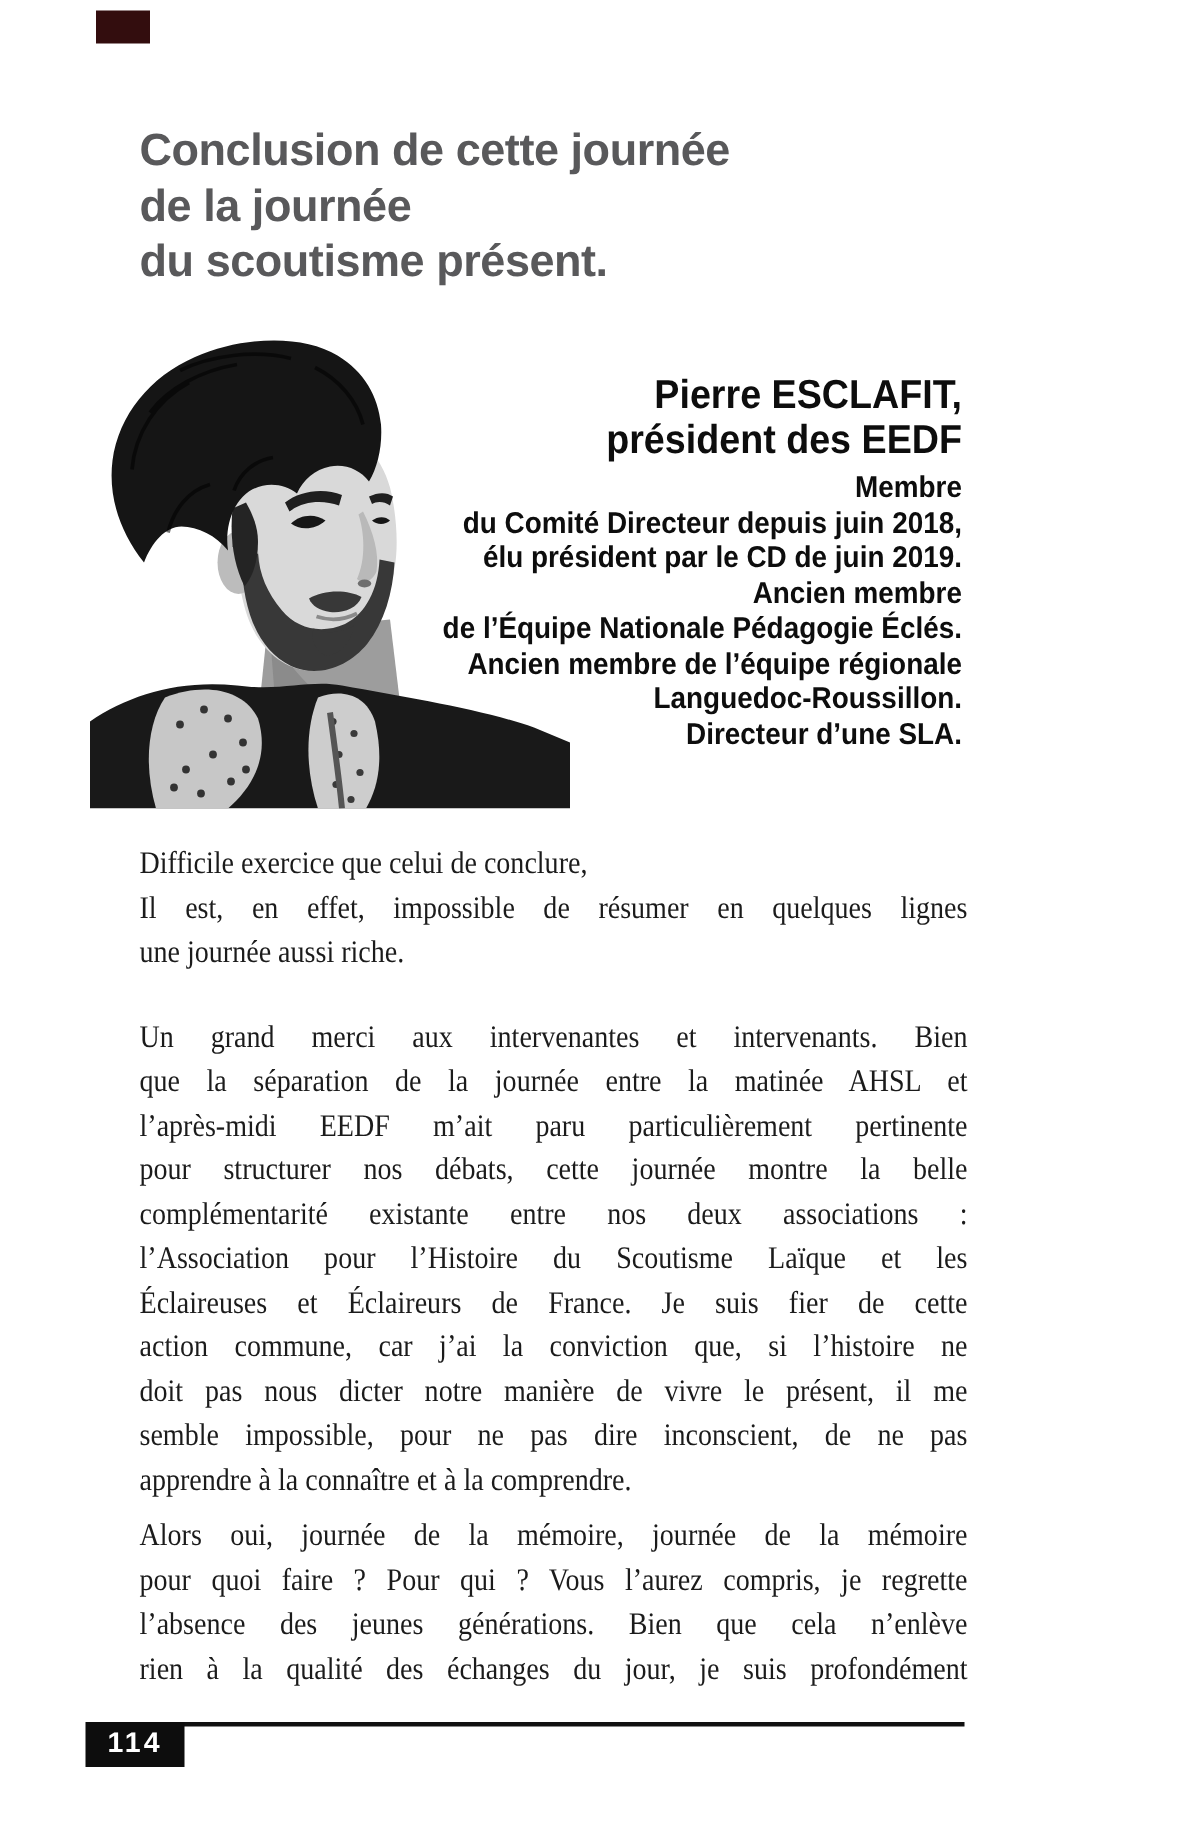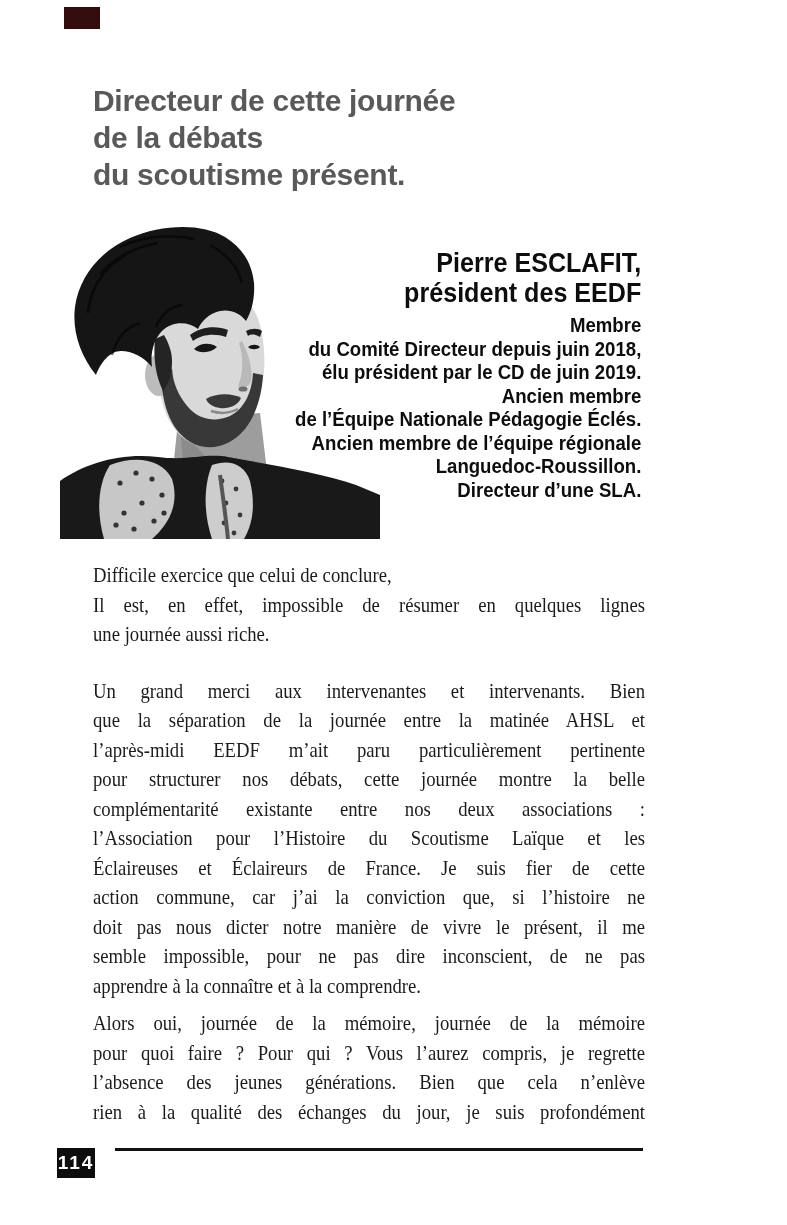--- a/index.html
+++ b/index.html
@@ -29,34 +29,34 @@
   .body-text{left:93px;top:561px;width:620px;transform:scaleX(0.8903);transform-origin:top left;
              font-family:"Liberation Serif",serif;color:#1b1b1b;font-size:21px;line-height:29.5px;}
   .para{margin:0;}
   .para-2{margin-top:27px;}
   .para-3{margin-top:8px;}
   .bl{white-space:normal;}
   .bl.j{text-align:justify;text-align-last:justify;}
 
   
   .footer-rule{left:115px;top:1148px;width:528px;height:3px;background:#111111;}
-  .page-number-box{left:57px;top:1148px;width:38px;height:30px;background:#0d0d0d;
+  .page-number-box{left:57px;top:1148px;width:66px;height:30px;background:#0d0d0d;
                    color:#ffffff;font-weight:bold;font-size:19px;line-height:30px;
                    text-align:center;letter-spacing:2px;}
 </style>
 </head>
 <body>
 
 <div class="page">
 
   <div class="abs corner-mark"></div>
 
   <div class="abs heading">
-    <div>Directeur de cette journée</div>
-    <div>de la débats</div>
+    <div>Conclusion de cette journée</div>
+    <div>de la journée</div>
     <div>du scoutisme présent.</div>
   </div>
 
   <div class="abs photo" aria-label="Black-and-white portrait of a young man with dark wavy hair and a short beard, three-quarter profile looking right, wearing a dark shirt with a light patterned scarf">
     <svg viewBox="0 0 320 316" xmlns="http://www.w3.org/2000/svg">
 
       <path fill="#9d9d9d" d="M118,198 L200,190 L212,290 L108,295 Z"></path>
       <path fill="#7e7e7e" d="M120,200 C135,225 150,240 168,250 L160,275 L125,265 Z" opacity="0.6"></path>
 
       <path fill="#191919" d="M0,258 C26,240 60,230 98,234 C128,238 146,230 168,234 C212,242 262,250 296,262 L320,272 L320,316 L0,316 Z"></path>

